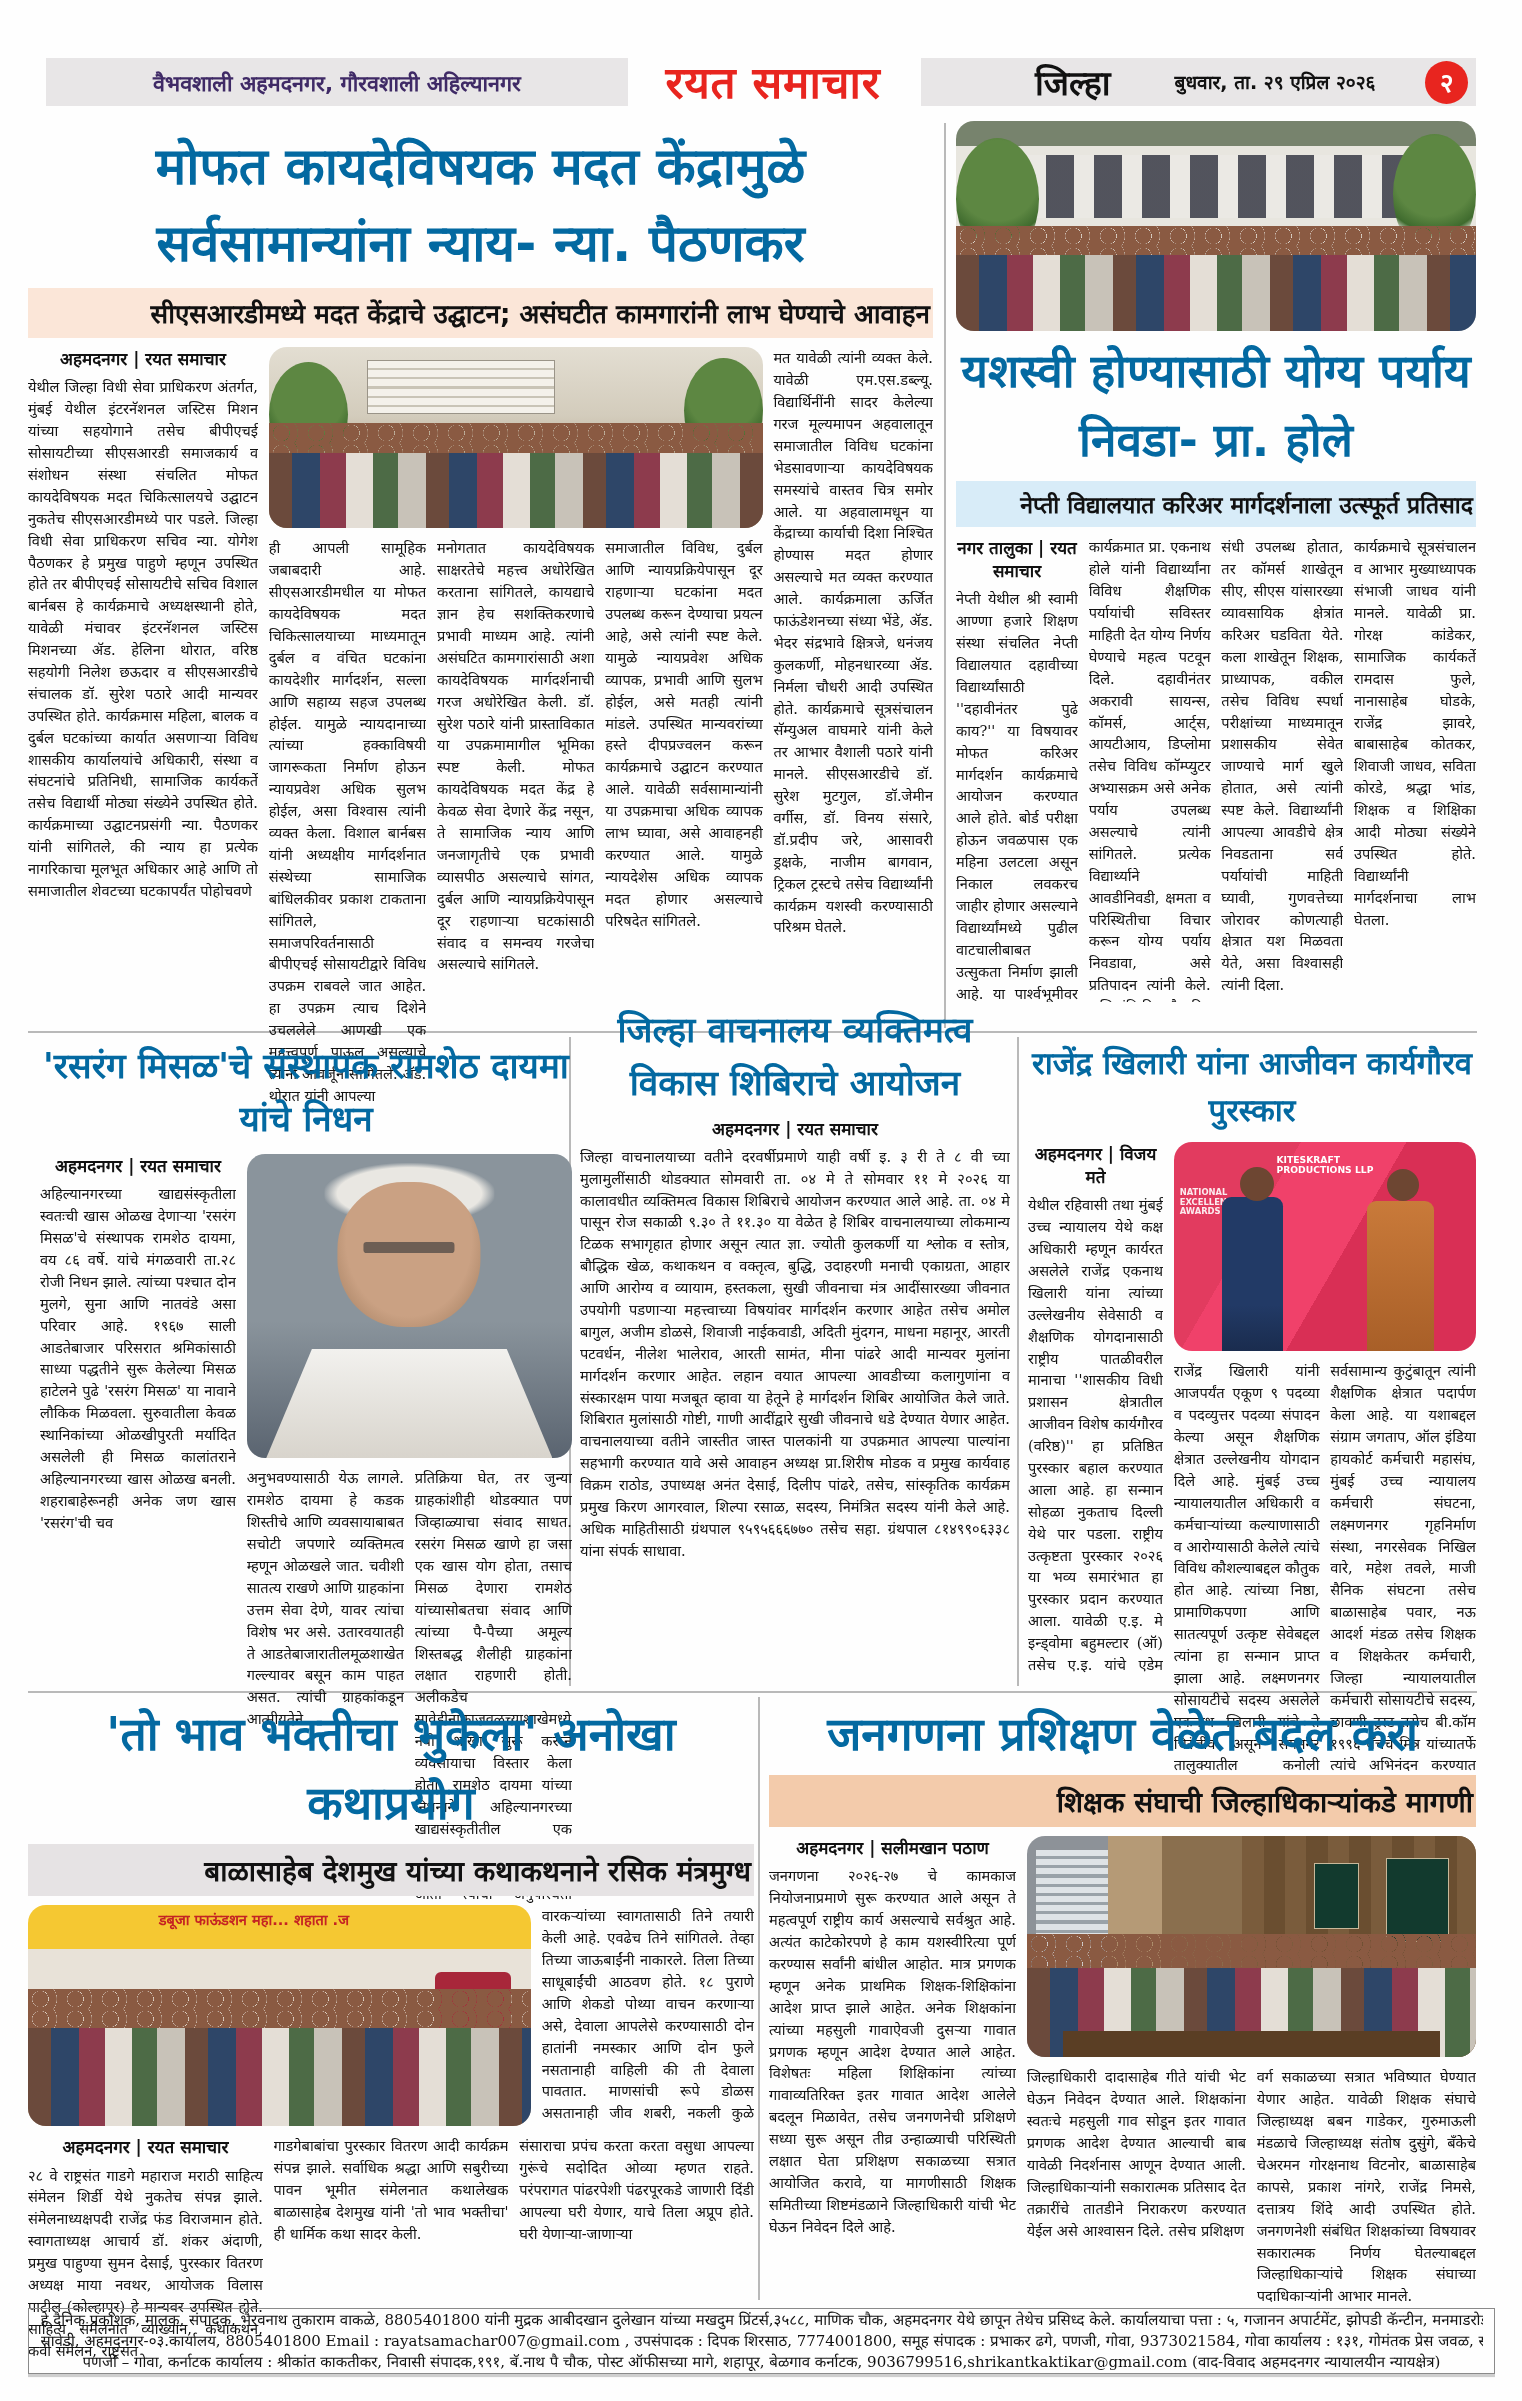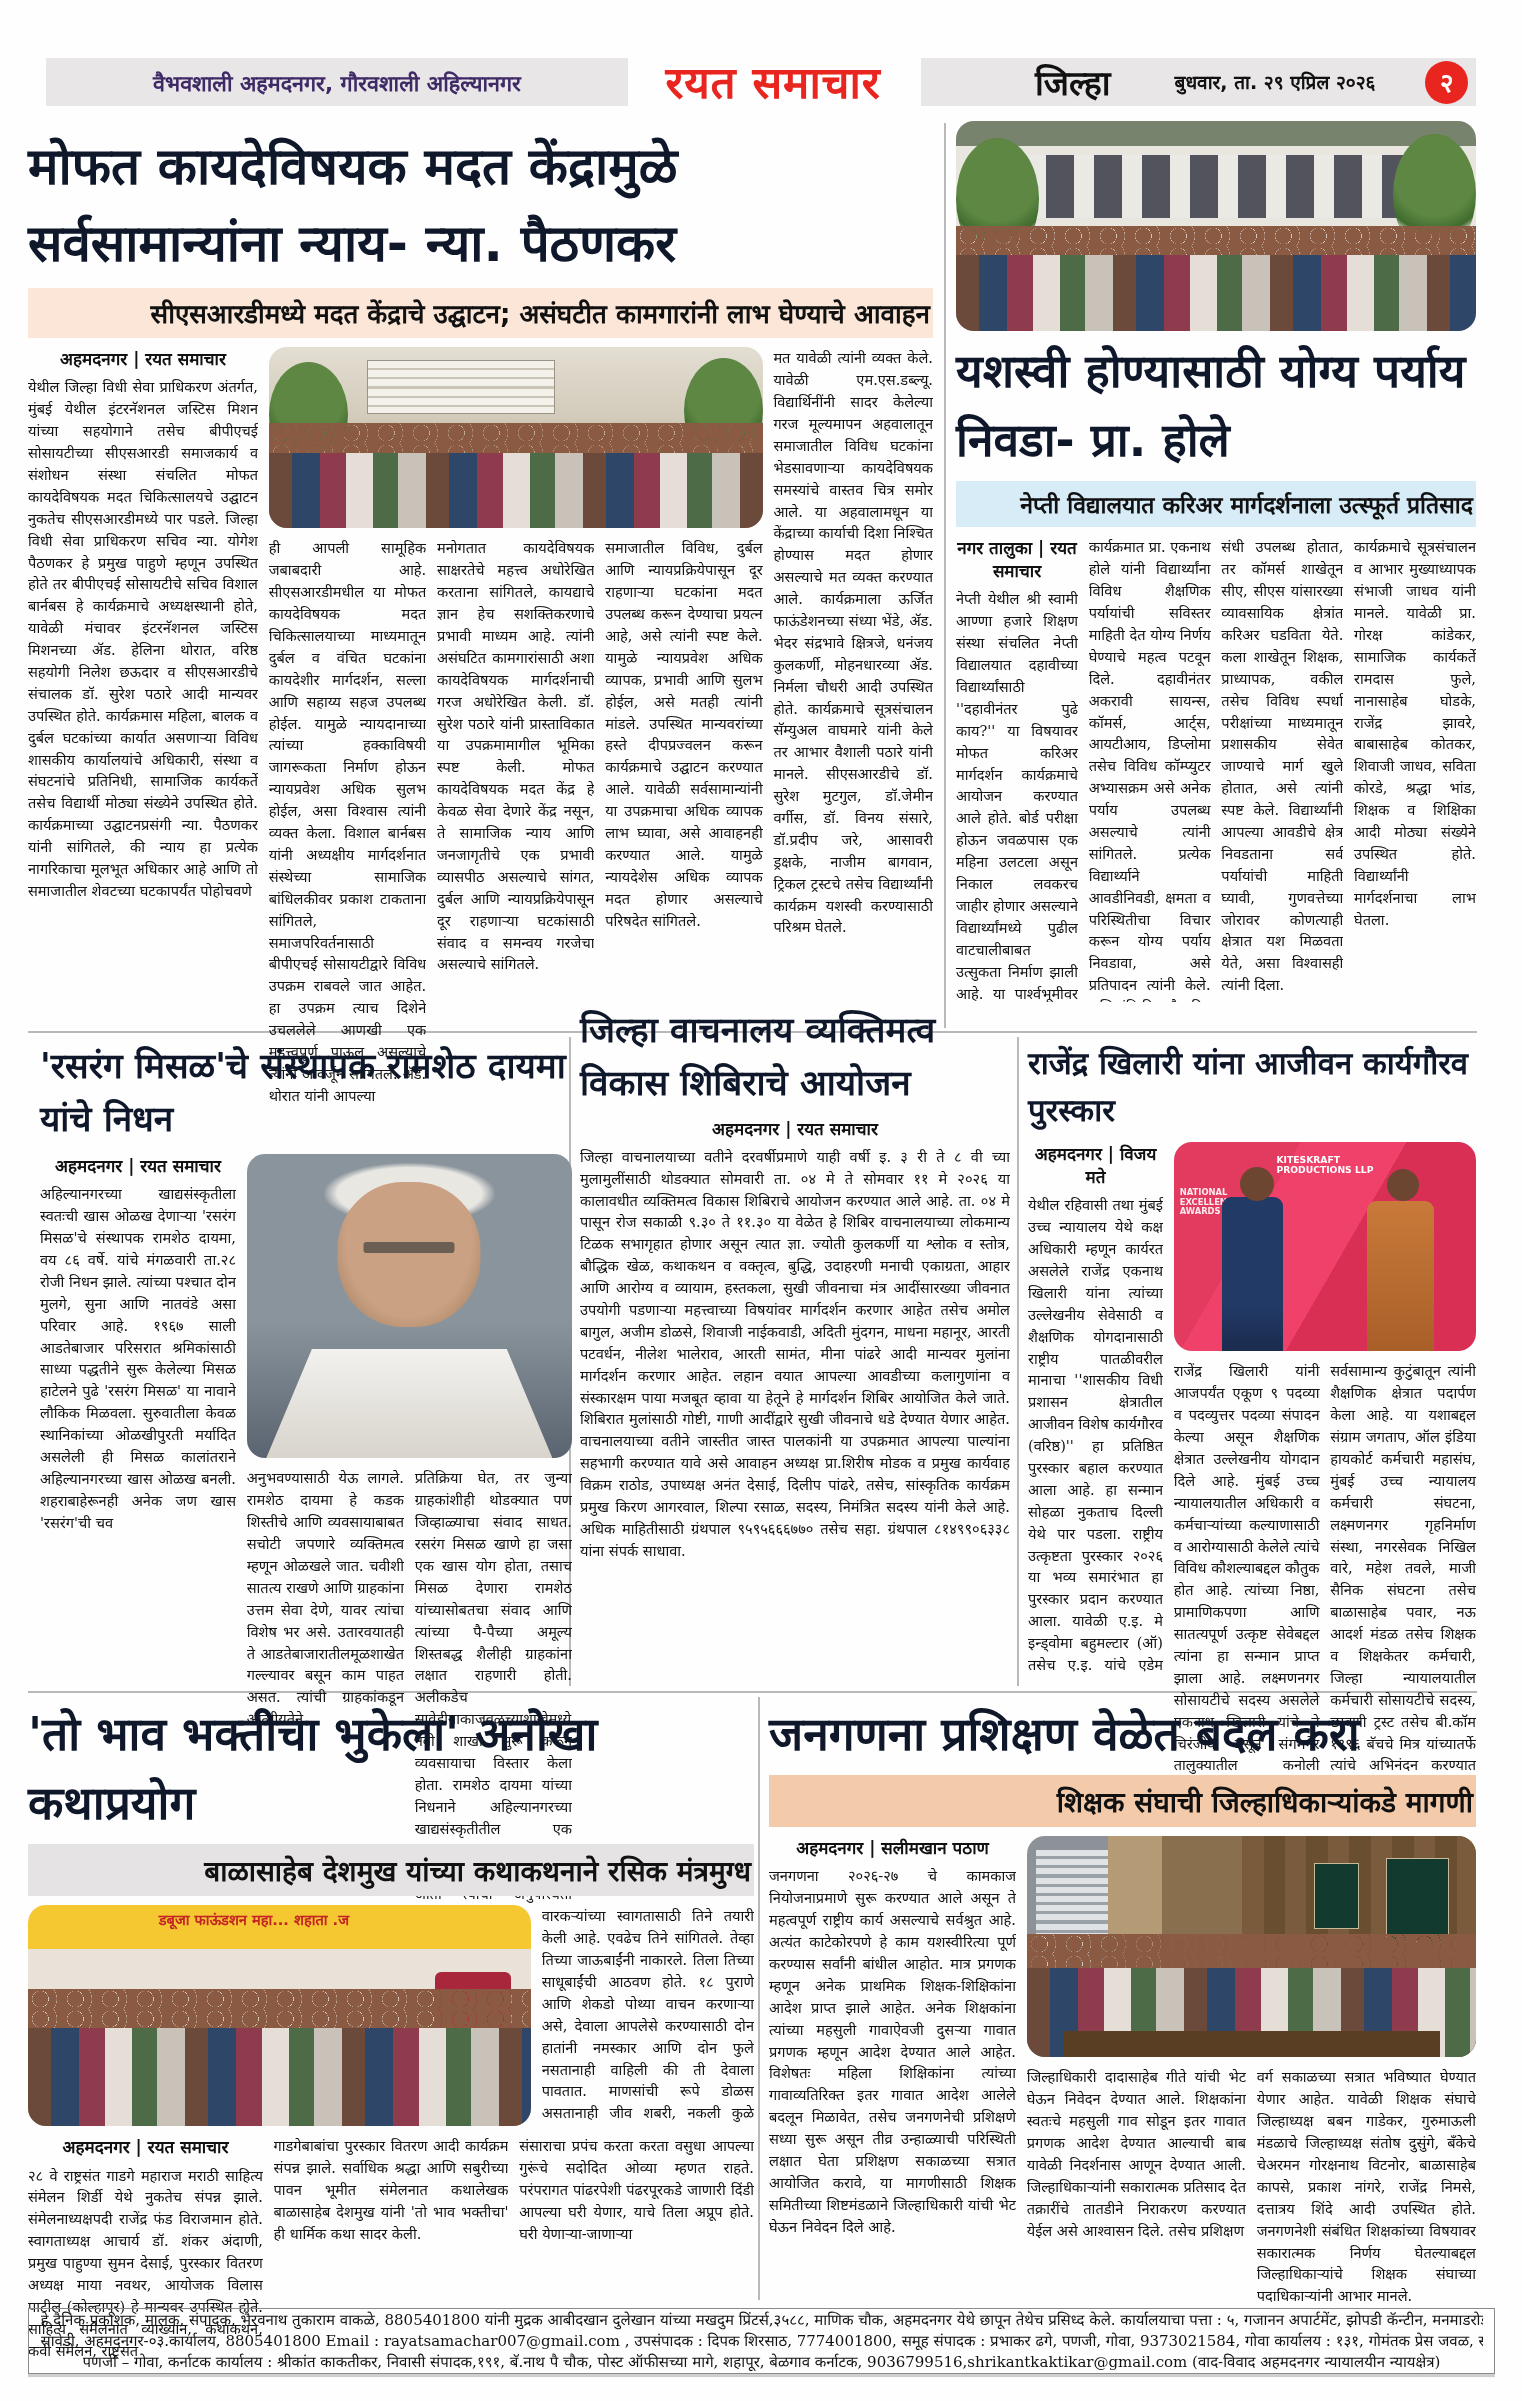--- a/index.html
+++ b/index.html
@@ -20,21 +20,21 @@
   .band-right{left:921px;width:555px;padding:0 7.7px 0 114px;}
   .section-label{font-family:"DejaVu Sans",sans-serif;font-weight:bold;font-size:34px;}
   .page-date{font-family:"DejaVu Sans",sans-serif;font-weight:bold;font-size:19px;margin-left:64px;}
   .page-circle{margin-left:auto;width:43px;height:43px;border-radius:50%;background:var(--masthead_red);
                color:#fff;display:flex;align-items:center;justify-content:center;
                font-family:"DejaVu Sans",sans-serif;font-weight:bold;font-size:26px;}
   
   .rule{position:absolute;background:var(--rule_gray);}
   
   .art{position:absolute;}
-  .headline{font-family:"DejaVu Sans",sans-serif;font-weight:bold;text-align:left;line-height:1.5;color:#0f172a;}
+  .headline{font-family:"DejaVu Sans",sans-serif;font-weight:bold;text-align:center;line-height:1.5;color:#0369a1;}
   .h-xl{font-size:51px;}
   .h-lg{font-size:46px;}
   .h-md{font-size:35px;}
   .h-sm{font-size:31px;}
   .subhead{font-family:"DejaVu Sans",sans-serif;font-weight:bold;text-align:right;padding:7px 3.1px;margin-top:6.1px;}
   .sh-peach{background:var(--subhead_peach);font-size:26px;}
   .sh-blue{background:var(--subhead_blue);font-size:23px;}
   .sh-gray{background:var(--subhead_gray);font-size:28px;}
   .sh-orange{background:var(--subhead_orange);font-size:28px;}
   .dateline{font-family:"DejaVu Sans",sans-serif;font-weight:bold;font-size:17px;text-align:center;margin-bottom:6.1px;}

